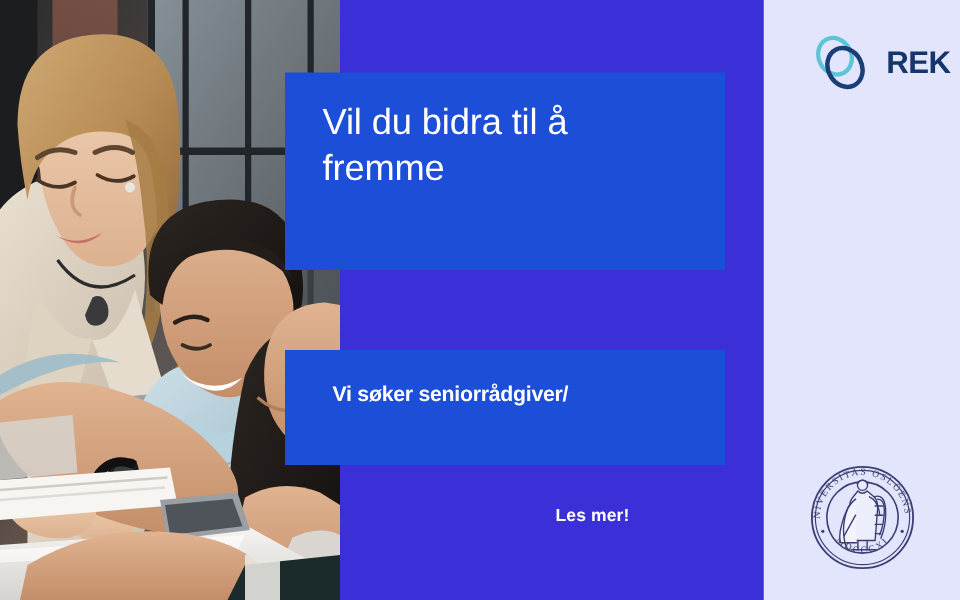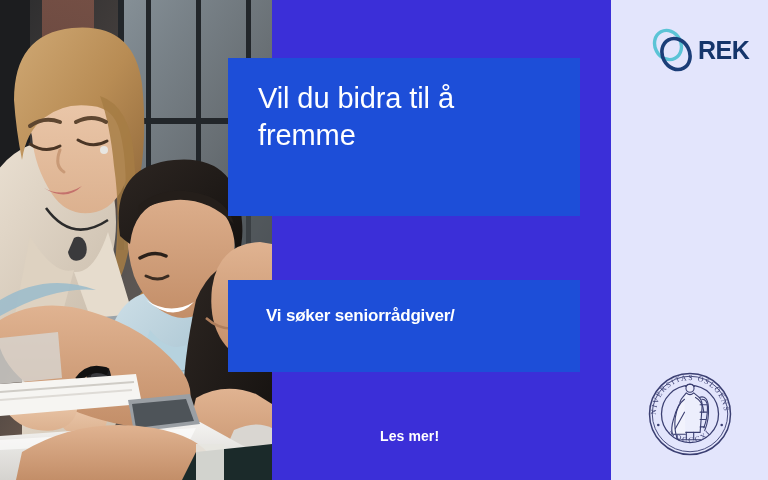--- a/index.html
+++ b/index.html
@@ -60,37 +60,37 @@
     color:#FFFFFF;
     font-size:17px;
     line-height:31px;
     font-weight:700;
     letter-spacing:-0.2px;
   }
 
   
   .cta {
     position:absolute;
-    left:380px; top:428px;
+    left:380px; top:404px;
     width:188px;
-    text-align:left;
+    text-align:center;
     color:#FFFFFF;
     font-size:14px;
     font-weight:700;
     letter-spacing:0.1px;
   }
 
   
   .rek-logo {
     position:absolute;
     left:650px; top:26px;
     width:96px; height:48px;
     display:flex;
     align-items:center;
-    gap:4px;
+    gap:15px;
   }
   .rek-mark { width:46px; height:44px; flex:0 0 auto; }
   .rek-word {
     font-size:25px;
     font-weight:700;
     color:#15356B;
     letter-spacing:-0.5px;
     line-height:1;
     margin-left:-2px;
   }

